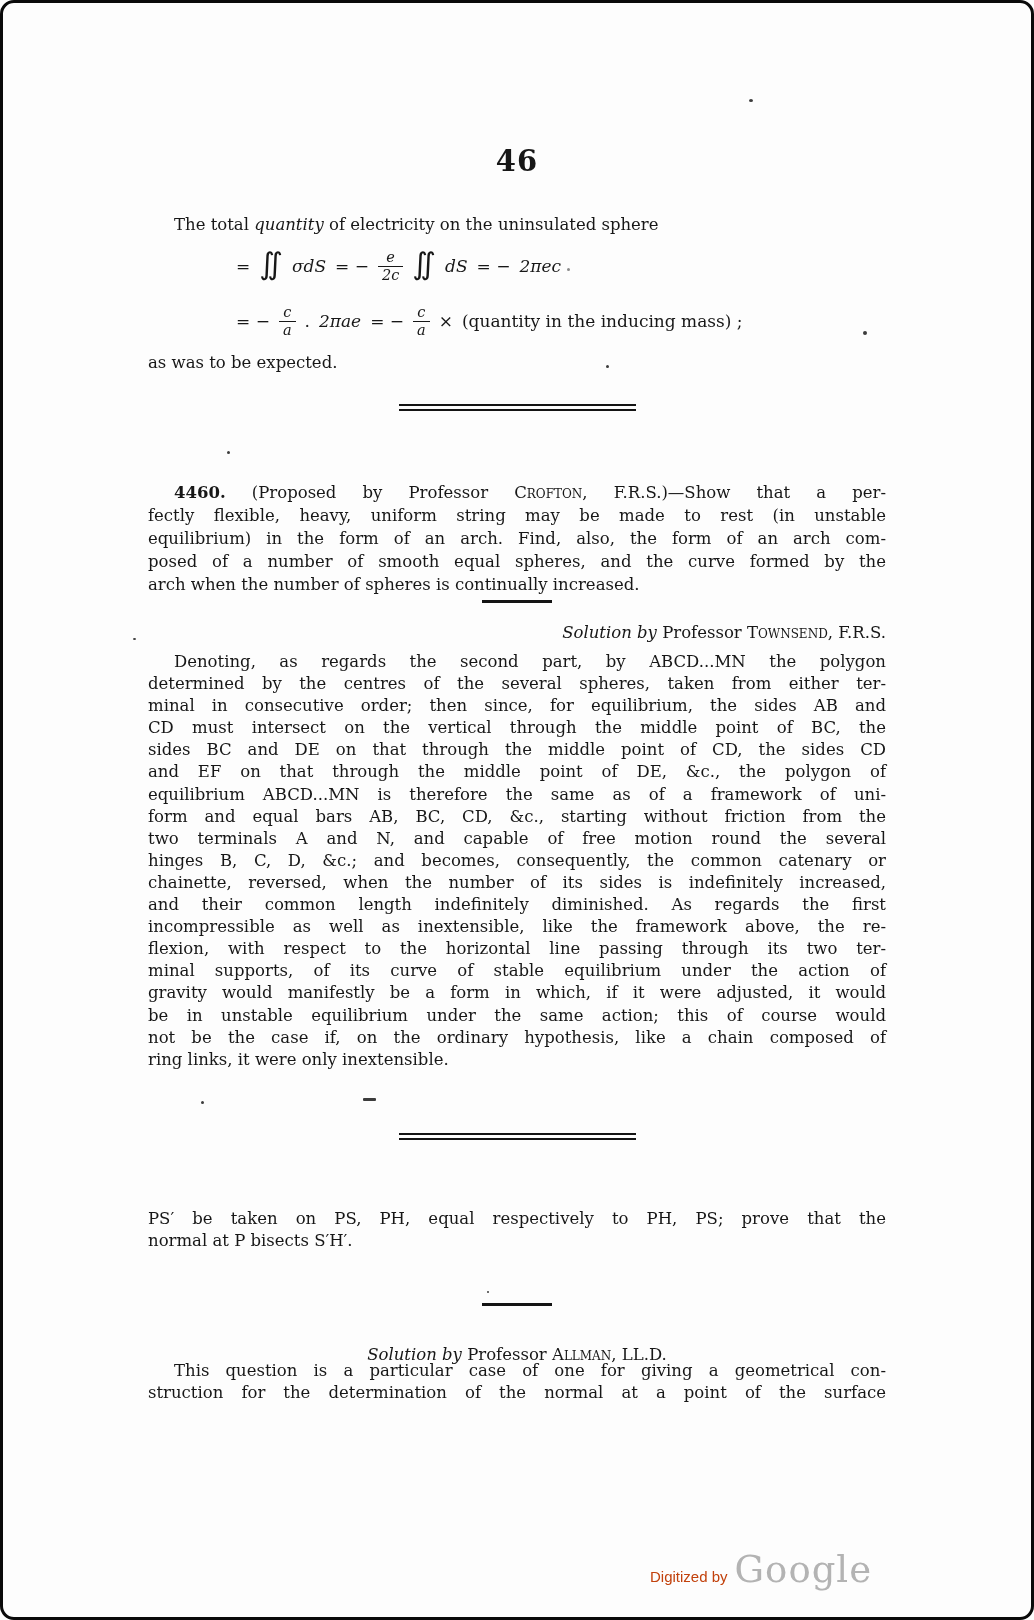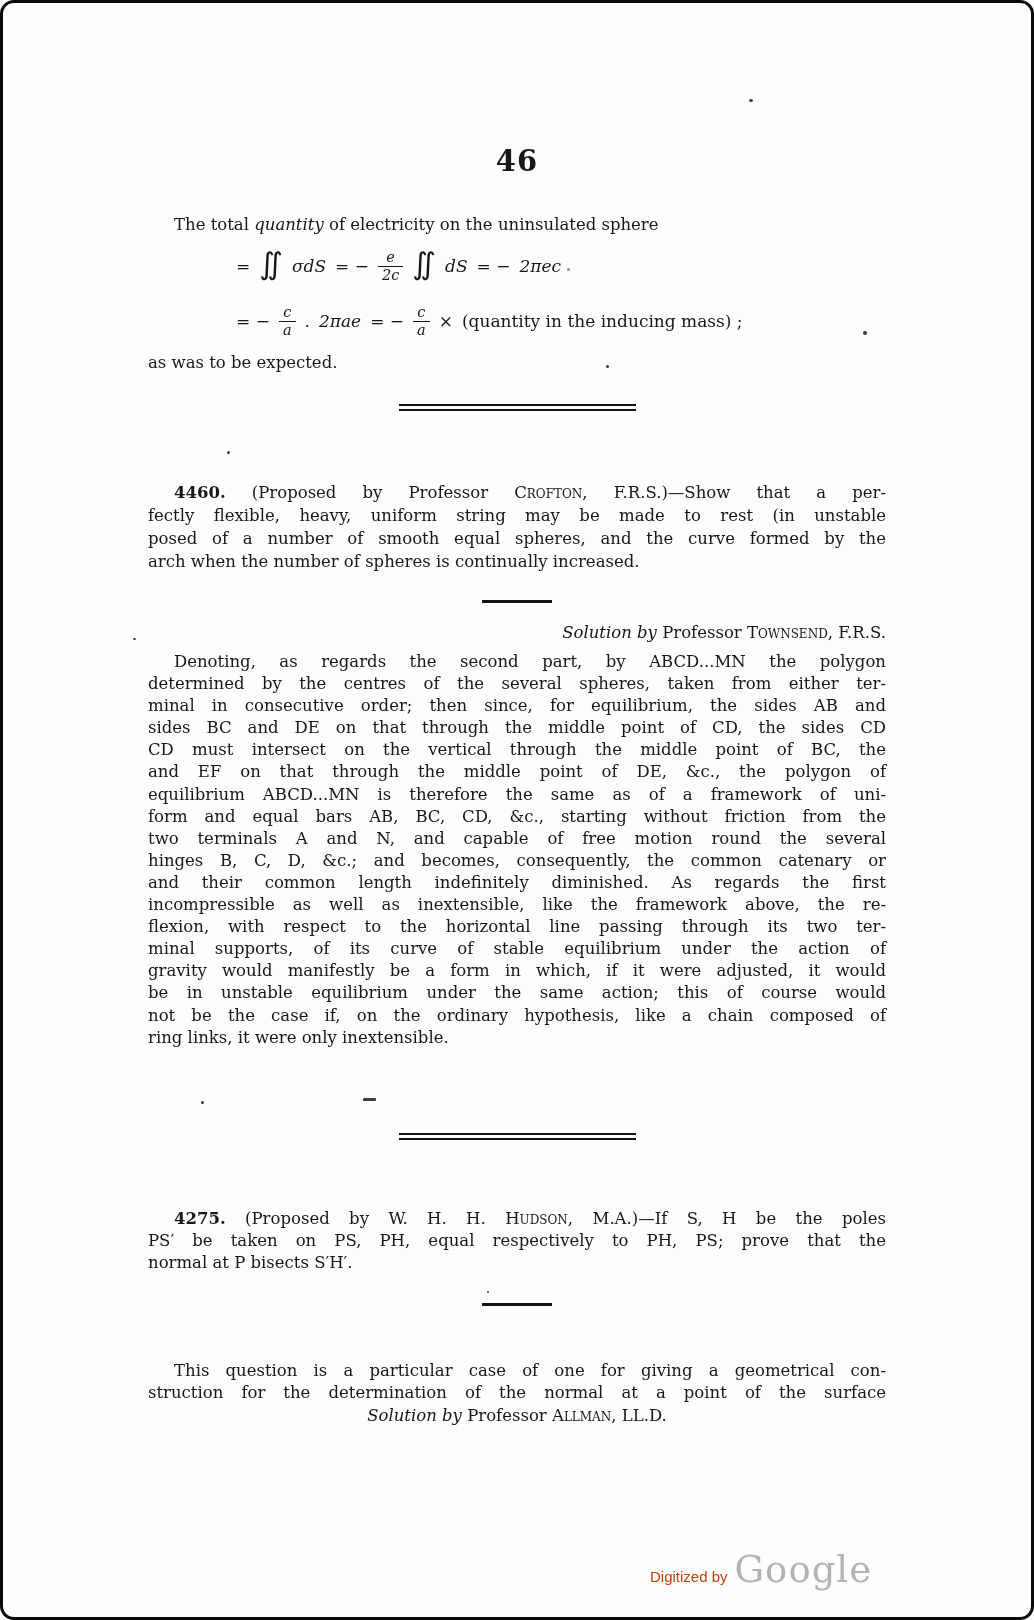--- a/index.html
+++ b/index.html
@@ -115,66 +115,67 @@
   <div class="line">as was to be expected.</div>
 </div>
 
 <div class="abs block" style="top:404px;">
   <div class="double-rule"></div>
 </div>
 
 <div class="abs block" style="top:481px;">
   <div class="line j indent" style="height:23px;line-height:23px;"><span class="b">4460.</span><span> (Proposed by Professor </span><span class="sc">Crofton</span><span>, F.R.S.)—Show that a per-</span></div>
   <div class="line j" style="height:23px;line-height:23px;">fectly flexible, heavy, uniform string may be made to rest (in unstable</div>
+  <div class="line j" style="height:23px;line-height:23px;">equilibrium) in the form of an arch.  Find, also, the form of an arch com-</div>
   <div class="line j" style="height:23px;line-height:23px;">posed of a number of smooth equal spheres, and the curve formed by the</div>
   <div class="line" style="height:23px;line-height:23px;">arch when the number of spheres is continually increased.</div>
 </div>
 
 <div class="abs block" style="top:600px;">
   <div class="short-rule"></div>
 </div>
 
 <div class="abs block heading" style="top:621px;text-align:right;"><span class="it">Solution by</span><span> Professor </span><span class="sc">Townsend</span><span>, F.R.S.</span></div>
 
 <div class="abs block" style="top:651px;">
   <div class="line j indent">Denoting, as regards the second part, by ABCD...MN the polygon</div>
   <div class="line j">determined by the centres of the several spheres, taken from either ter-</div>
   <div class="line j">minal in consecutive order; then since, for equilibrium, the sides AB and</div>
+  <div class="line j">CD must intersect on the vertical through the middle point of BC, the</div>
   <div class="line j">sides BC and DE on that through the middle point of CD, the sides CD</div>
-  <div class="line j">CD must intersect on the vertical through the middle point of BC, the</div>
   <div class="line j">and EF on that through the middle point of DE, &amp;c., the polygon of</div>
   <div class="line j">equilibrium ABCD...MN is therefore the same as of a framework of uni-</div>
   <div class="line j">form and equal bars AB, BC, CD, &amp;c., starting without friction from the</div>
   <div class="line j">two terminals A and N, and capable of free motion round the several</div>
   <div class="line j">hinges B, C, D, &amp;c.; and becomes, consequently, the common catenary or</div>
+  <div class="line j">chainette, reversed, when the number of its sides is indefinitely increased,</div>
   <div class="line j">and their common length indefinitely diminished.  As regards the first</div>
   <div class="line j">incompressible as well as inextensible, like the framework above, the re-</div>
   <div class="line j">flexion, with respect to the horizontal line passing through its two ter-</div>
   <div class="line j">minal supports, of its curve of stable equilibrium under the action of</div>
   <div class="line j">gravity would manifestly be a form in which, if it were adjusted, it would</div>
   <div class="line j">be in unstable equilibrium under the same action; this of course would</div>
   <div class="line j">not be the case if, on the ordinary hypothesis, like a chain composed of</div>
   <div class="line">ring links, it were only inextensible.</div>
 </div>
 
 <div class="abs block" style="top:1133px;">
   <div class="double-rule"></div>
 </div>
 
 <div class="abs block" style="top:1208px;">
-  <div class="line j indent"><span class="b">4275.</span><span> (Proposed by W. H. H. </span><span class="sc">Hudson</span><span>, M.A.)—If S, H be the poles</span></div>
   <div class="line j">PS′ be taken on PS, PH, equal respectively to PH, PS; prove that the</div>
   <div class="line">normal at P bisects S′H′.</div>
 </div>
 
 <div class="abs block" style="top:1303px;">
   <div class="short-rule"></div>
 </div>
 
-<div class="abs block heading" style="top:1404px;"><span class="it">Solution by</span><span> Professor </span><span class="sc">Allman</span><span>, LL.D.</span></div>
+<div class="abs block heading" style="top:1343px;"><span class="it">Solution by</span><span> Professor </span><span class="sc">Allman</span><span>, LL.D.</span></div>
 
 <div class="abs block" style="top:1360px;">
   <div class="line j indent">This question is a particular case of one for giving a geometrical con-</div>
   <div class="line j">struction for the determination of the normal at a point of the surface</div>
 </div>
 
 <div class="abs watermark" style="left:650px; top:1548px;">
   <span class="wm-pre">Digitized by</span>
   <span class="wm-brand">Google</span>
 </div>

